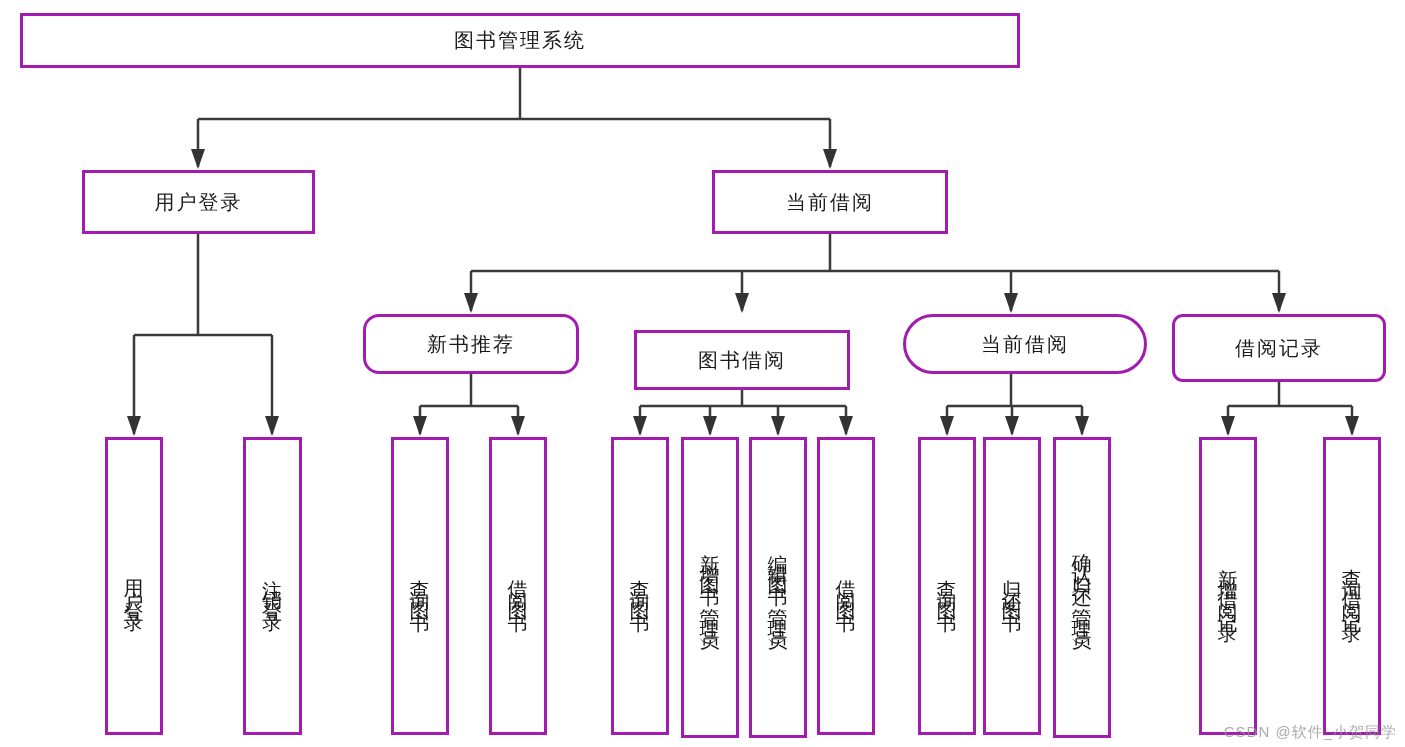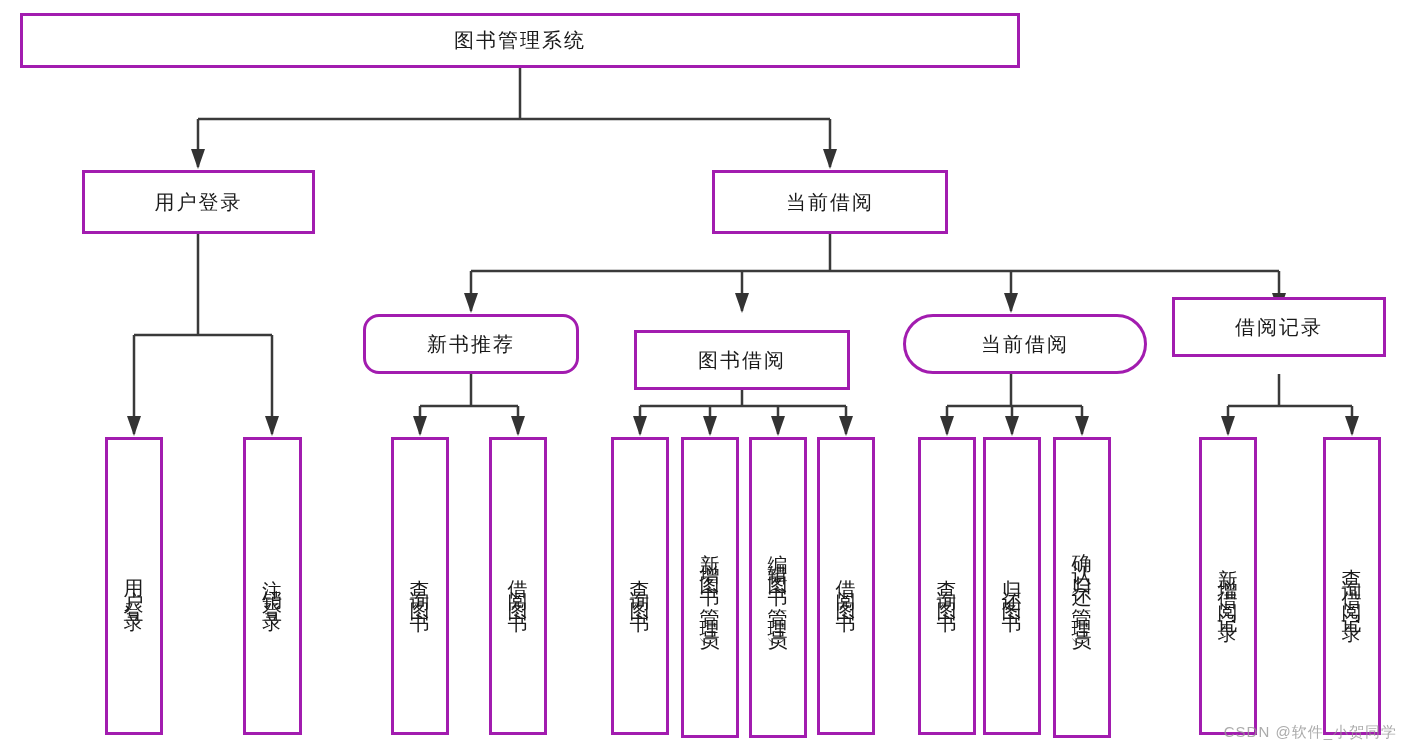--- a/index.html
+++ b/index.html
@@ -129,21 +129,21 @@
 
 <div class="node" style="left:363px; top:314px; width:216px; height:60px;border-radius:16px;">
   <span class="h-label">新书推荐</span>
 </div>
 <div class="node" style="left:634px; top:314px; width:216px; height:60px;margin-top:16px;">
   <span class="h-label">图书借阅</span>
 </div>
 <div class="node" style="left:903px; top:314px; width:244px; height:60px;border-radius:30px;">
   <span class="h-label">当前借阅</span>
 </div>
-<div class="node" style="left:1172px; top:297px; width:214px; height:60px;">
+<div class="node" style="left:1172px; top:314px; width:214px; height:68px;border-radius:11px;">
   <span class="h-label">借阅记录</span>
 </div>
 
 <div class="node" style="left:105px; top:437px; width:58px; height:298px;">
   <span class="v-label">用户登录</span>
 </div>
 <div class="node" style="left:243px; top:437px; width:59px; height:298px;">
   <span class="v-label">注销登录</span>
 </div>
 

